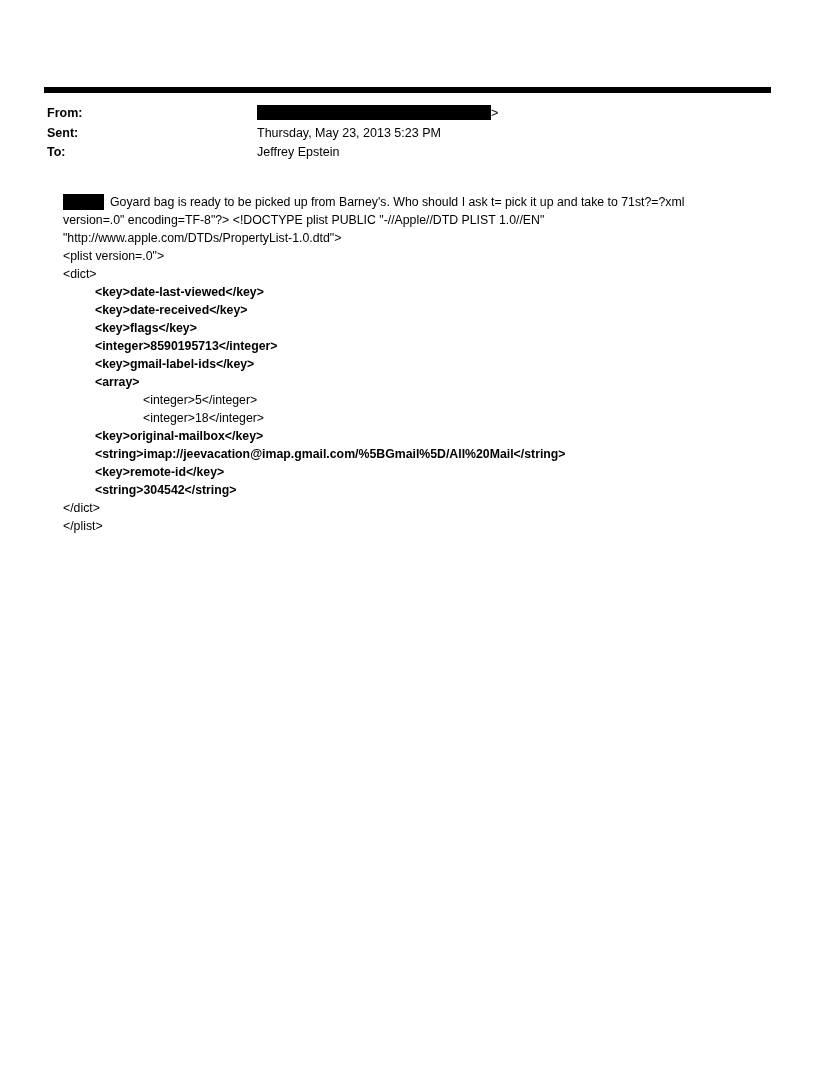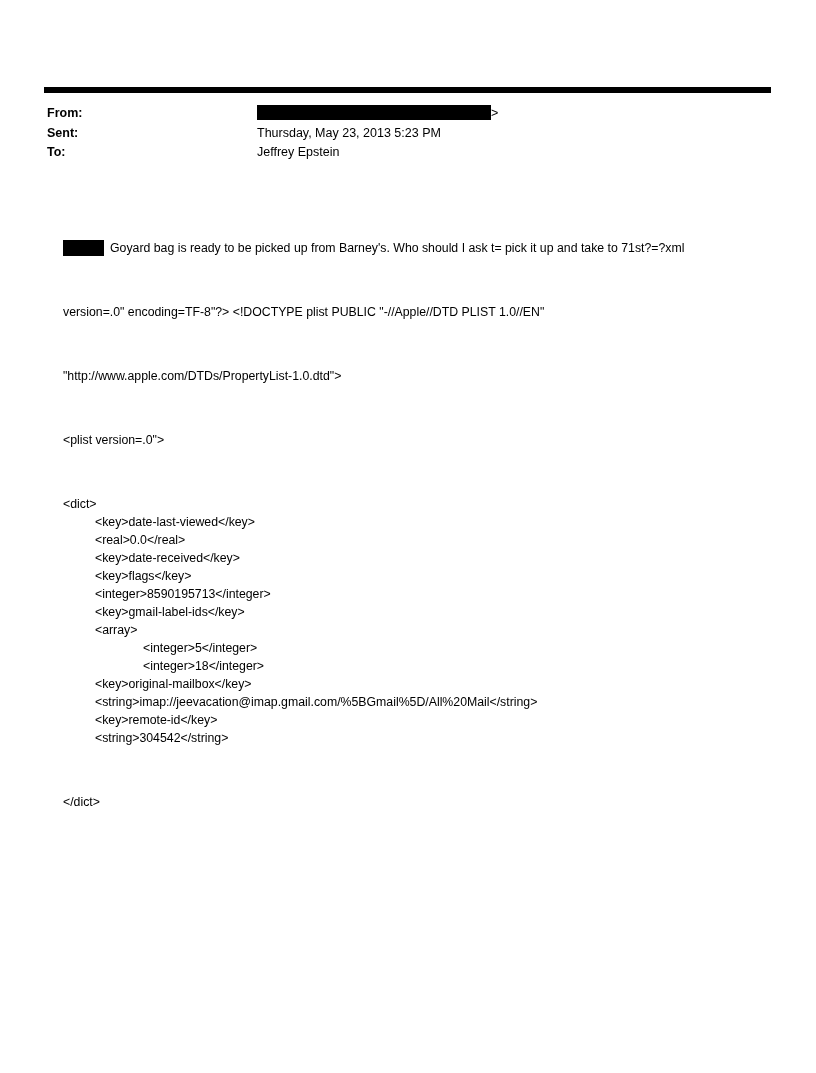--- a/index.html
+++ b/index.html
@@ -52,22 +52,22 @@
   }
   .body-redaction {
     display: inline-block;
     width: 41px;
     height: 16px;
     background: #000000;
     vertical-align: -4px;
     margin-right: 6px;
   }
   .code-line { white-space: pre-wrap; }
-  .indent-0 { padding-left: 16px; margin-top: 46px; }
-  .indent-1 { padding-left: 48px; }
+  .indent-0 { padding-left: 16px; }
+  .indent-1 { padding-left: 48px; font-weight: bold; }
   .indent-2 { padding-left: 96px; }
   .page-number {
     position: absolute;
     left: 0;
     top: 987px;
     width: 100%;
     text-align: center;
     font-size: 11px;
   }
   .bates-number {
@@ -101,21 +101,20 @@
   </div>
 
   <div class="email-body">
     <div class="code-line indent-0"><span class="body-redaction"></span><span>Goyard bag is ready to be picked up from Barney's. Who should I ask t= pick it up and take to 71st?=?xml</span></div>
     <div id="plist-lines">
         <div class="code-line indent-0">version=.0" encoding=TF-8"?&gt; &lt;!DOCTYPE plist PUBLIC "-//Apple//DTD PLIST 1.0//EN"</div>
         <div class="code-line indent-0">"http://www.apple.com/DTDs/PropertyList-1.0.dtd"&gt;</div>
         <div class="code-line indent-0">&lt;plist version=.0"&gt;</div>
         <div class="code-line indent-0">&lt;dict&gt;</div>
         <div class="code-line indent-1">&lt;key&gt;date-last-viewed&lt;/key&gt;</div>
-        <div class="code-line indent-1">&lt;real&gt;0.0&lt;/real&gt;</div>
         <div class="code-line indent-1">&lt;key&gt;date-received&lt;/key&gt;</div>
         <div class="code-line indent-1">&lt;key&gt;flags&lt;/key&gt;</div>
         <div class="code-line indent-1">&lt;integer&gt;8590195713&lt;/integer&gt;</div>
         <div class="code-line indent-1">&lt;key&gt;gmail-label-ids&lt;/key&gt;</div>
         <div class="code-line indent-1">&lt;array&gt;</div>
         <div class="code-line indent-2">&lt;integer&gt;5&lt;/integer&gt;</div>
         <div class="code-line indent-2">&lt;integer&gt;18&lt;/integer&gt;</div>
         <div class="code-line indent-1">&lt;key&gt;original-mailbox&lt;/key&gt;</div>
         <div class="code-line indent-1">&lt;string&gt;imap://jeevacation@imap.gmail.com/%5BGmail%5D/All%20Mail&lt;/string&gt;</div>
         <div class="code-line indent-1">&lt;key&gt;remote-id&lt;/key&gt;</div>

